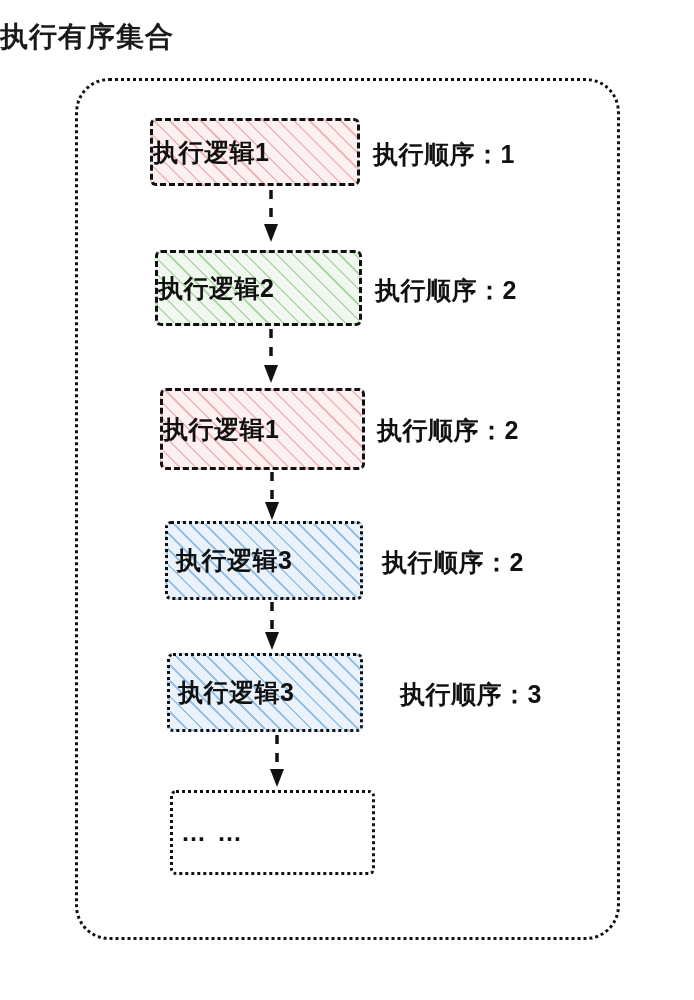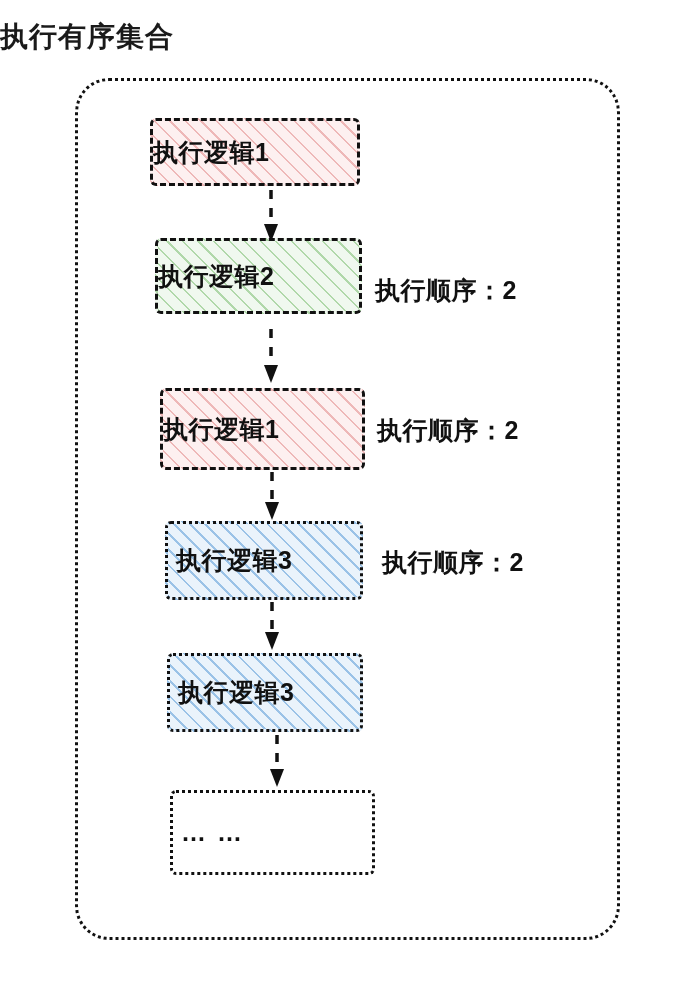--- a/index.html
+++ b/index.html
@@ -126,29 +126,30 @@
 
 <div id="canvas">
 
   <div class="title">执行有序集合</div>
 
   <div class="outer-set"></div>
 
   <div class="node node-dashed fill-pink" style="left:150px; top:118px; width:210px; height:68px;">
     <span class="node-label">执行逻辑1</span>
   </div>
+  <div class="order-label" style="left:373px; top:138px;">执行顺序：1</div>
 
   <div class="arrow" style="top:188px;">
     <svg width="32" height="58" viewBox="0 0 32 58">
       <line x1="16" y1="2" x2="16" y2="36" stroke="#111111" stroke-width="3.5" stroke-dasharray="9,9" stroke-linecap="butt"></line>
       <polygon points="9,36 23,36 16,54" fill="#111111"></polygon>
     </svg>
   </div>
 
-  <div class="node node-dashed fill-green" style="left:155px; top:238px; width:207px; height:76px;">
+  <div class="node node-dashed fill-green" style="left:155px; top:250px; width:207px; height:76px;">
     <span class="node-label">执行逻辑2</span>
   </div>
   <div class="order-label" style="left:375px; top:274px;">执行顺序：2</div>
 
   <div class="arrow" style="top:327px;">
     <svg width="32" height="60" viewBox="0 0 32 60">
       <line x1="16" y1="2" x2="16" y2="38" stroke="#111111" stroke-width="3.5" stroke-dasharray="9,9" stroke-linecap="butt"></line>
       <polygon points="9,38 23,38 16,56" fill="#111111"></polygon>
     </svg>
   </div>
@@ -173,20 +174,21 @@
   <div class="arrow" style="left:256px; top:600px;">
     <svg width="32" height="52" viewBox="0 0 32 52">
       <line x1="16" y1="2" x2="16" y2="32" stroke="#111111" stroke-width="3.5" stroke-dasharray="9,9" stroke-linecap="butt"></line>
       <polygon points="9,32 23,32 16,50" fill="#111111"></polygon>
     </svg>
   </div>
 
   <div class="node node-dotted fill-blue" style="left:167px; top:653px; width:196px; height:79px;">
     <span class="node-label">执行逻辑3</span>
   </div>
+  <div class="order-label" style="left:400px; top:678px;">执行顺序：3</div>
 
   <div class="arrow" style="left:261px; top:733px;">
     <svg width="32" height="56" viewBox="0 0 32 56">
       <line x1="16" y1="2" x2="16" y2="36" stroke="#111111" stroke-width="3.5" stroke-dasharray="9,9" stroke-linecap="butt"></line>
       <polygon points="9,36 23,36 16,54" fill="#111111"></polygon>
     </svg>
   </div>
 
   <div class="node node-dotted fill-none" style="left:170px; top:790px; width:205px; height:85px;">
     <span class="node-label ellipsis-text">… …</span>

